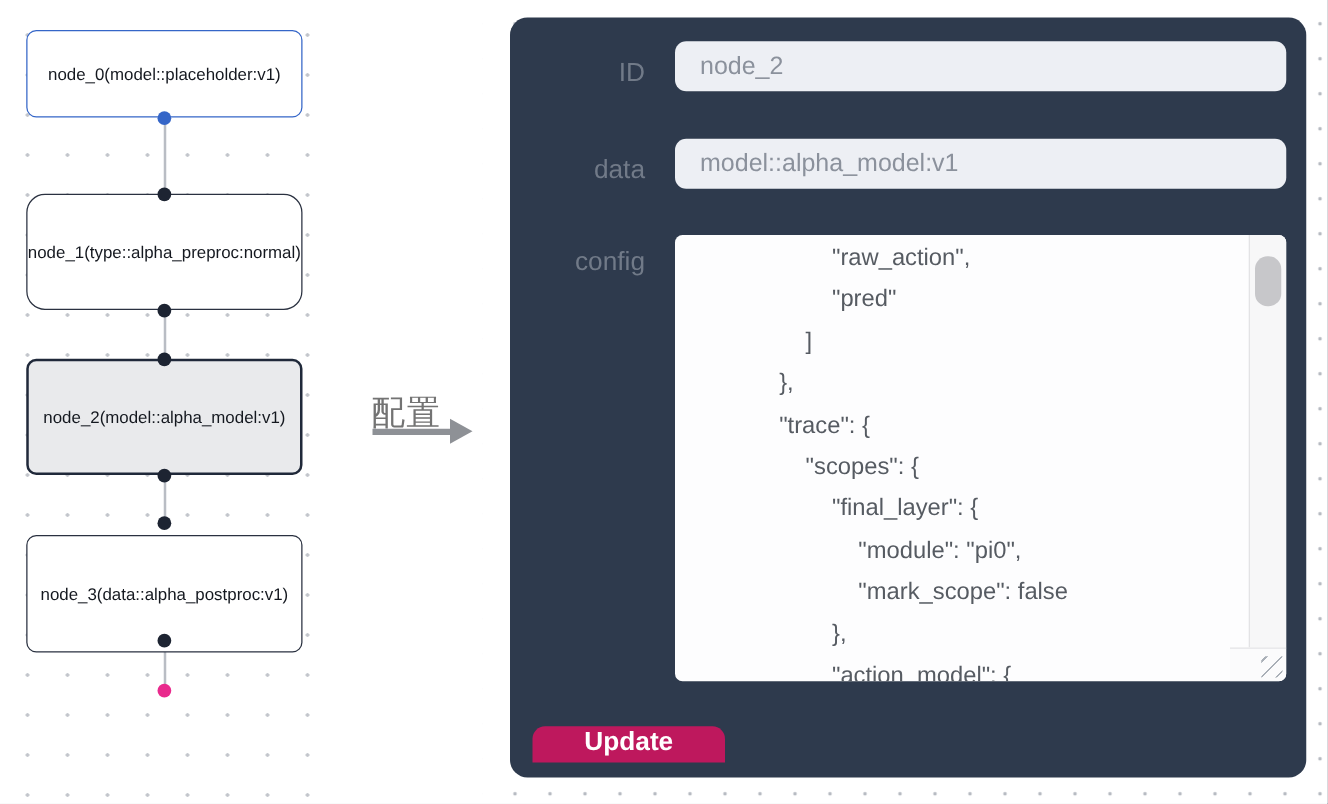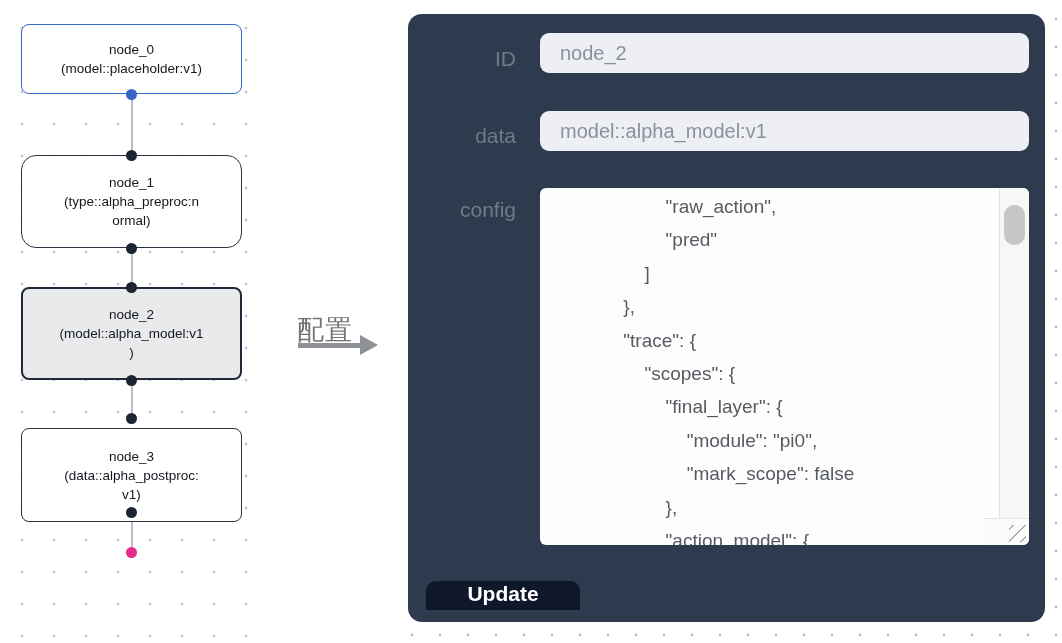--- a/index.html
+++ b/index.html
@@ -10,21 +10,21 @@
   .dots-left{position:absolute;left:0;top:0;width:258px;height:643px;
     background-image:radial-gradient(circle,#c2c5cb 1.2px,transparent 1.7px);
     background-size:32px 32px;background-position:6px 12px;}
   .dots-right{position:absolute;left:386px;top:0;width:676px;height:643px;
     background-image:radial-gradient(circle,#b7bbc2 1.2px,transparent 1.7px);
     background-size:28px 28px;background-position:12px 5px;}
 
   
   .node{position:absolute;left:21px;width:221px;background:#ffffff;
     border:1.5px solid #2a3140;border-radius:8px;
-    display:flex;flex-direction:column;align-items:center;justify-content:center;
+    display:flex;flex-direction:row;align-items:center;justify-content:center;
     font-size:13.5px;line-height:19px;color:#14181f;text-align:center;z-index:2;}
   .node-0{top:24px;height:70px;border-color:#3566c8;}
   .node-1{top:155px;height:93px;border-radius:15px;}
   .node-2{top:287px;height:93px;background:#e9eaec;border-width:2.5px;border-color:#20293a;}
   .node-3{top:428px;height:94px;}
   .node-4{top:552px;height:68px;border-color:#e92a8d;}
 
   .edge{position:absolute;left:131px;width:1.5px;background:#b9bdc4;z-index:1;}
   .edge-1{top:94px;height:61px;}
   .edge-2{top:248px;height:39px;}
@@ -64,21 +64,21 @@
   .sb-track{position:absolute;right:0;top:0;width:30px;height:330px;
     background:#f7f7f8;border-left:1px solid #e3e3e5;}
   .sb-thumb{position:absolute;left:4px;top:17px;width:21px;height:40px;
     border-radius:10px;background:#c7c7ca;}
   .sb-corner{position:absolute;right:0;bottom:0;width:45px;height:27px;
     background:#fbfbfc;border-top:1px solid #e4e4e6;}
   .grip{position:absolute;right:3px;bottom:3px;width:17px;height:17px;
     background-image:repeating-linear-gradient(-45deg,transparent 0 3px,#a9afb7 3px 4.5px,transparent 4.5px 8.5px);}
 
   .update-btn{position:absolute;left:18px;top:567px;width:154px;height:29px;
-    background:#0f172a;color:#ffffff;border:none;border-radius:10px 10px 0 0;
+    background:#be185d;color:#ffffff;border:none;border-radius:10px 10px 0 0;
     font-size:21px;font-weight:600;cursor:pointer;padding-bottom:11px;}
 </style>
 </head>
 <body>
 
 <div class="screen">
 
   <div class="dots-left"></div>
   <div class="dots-right"></div>
 

